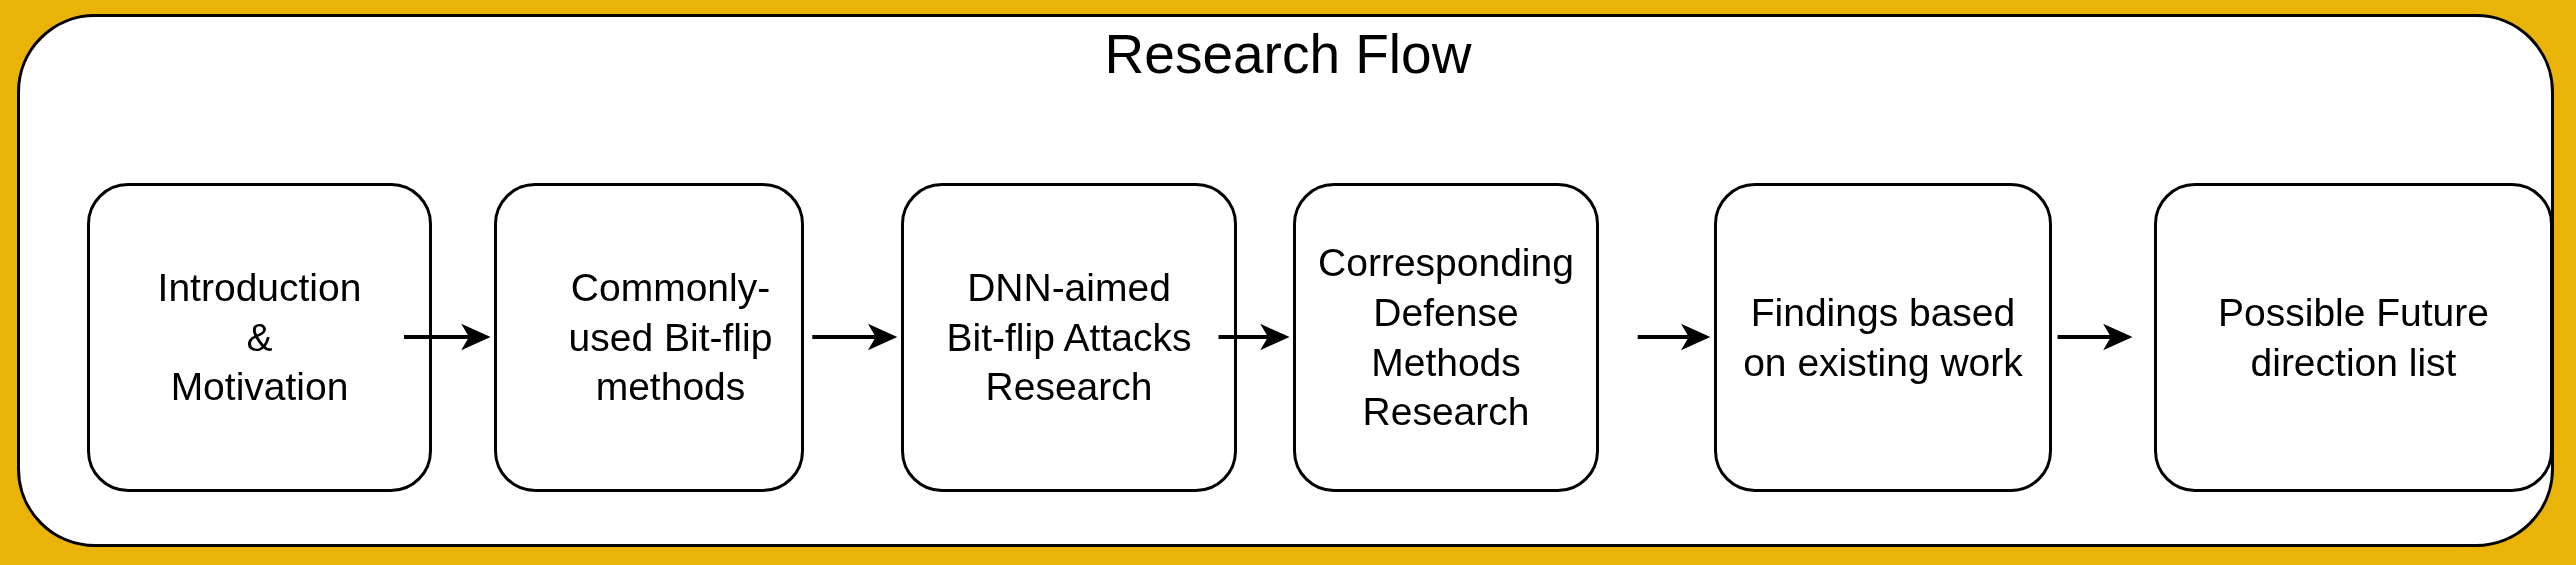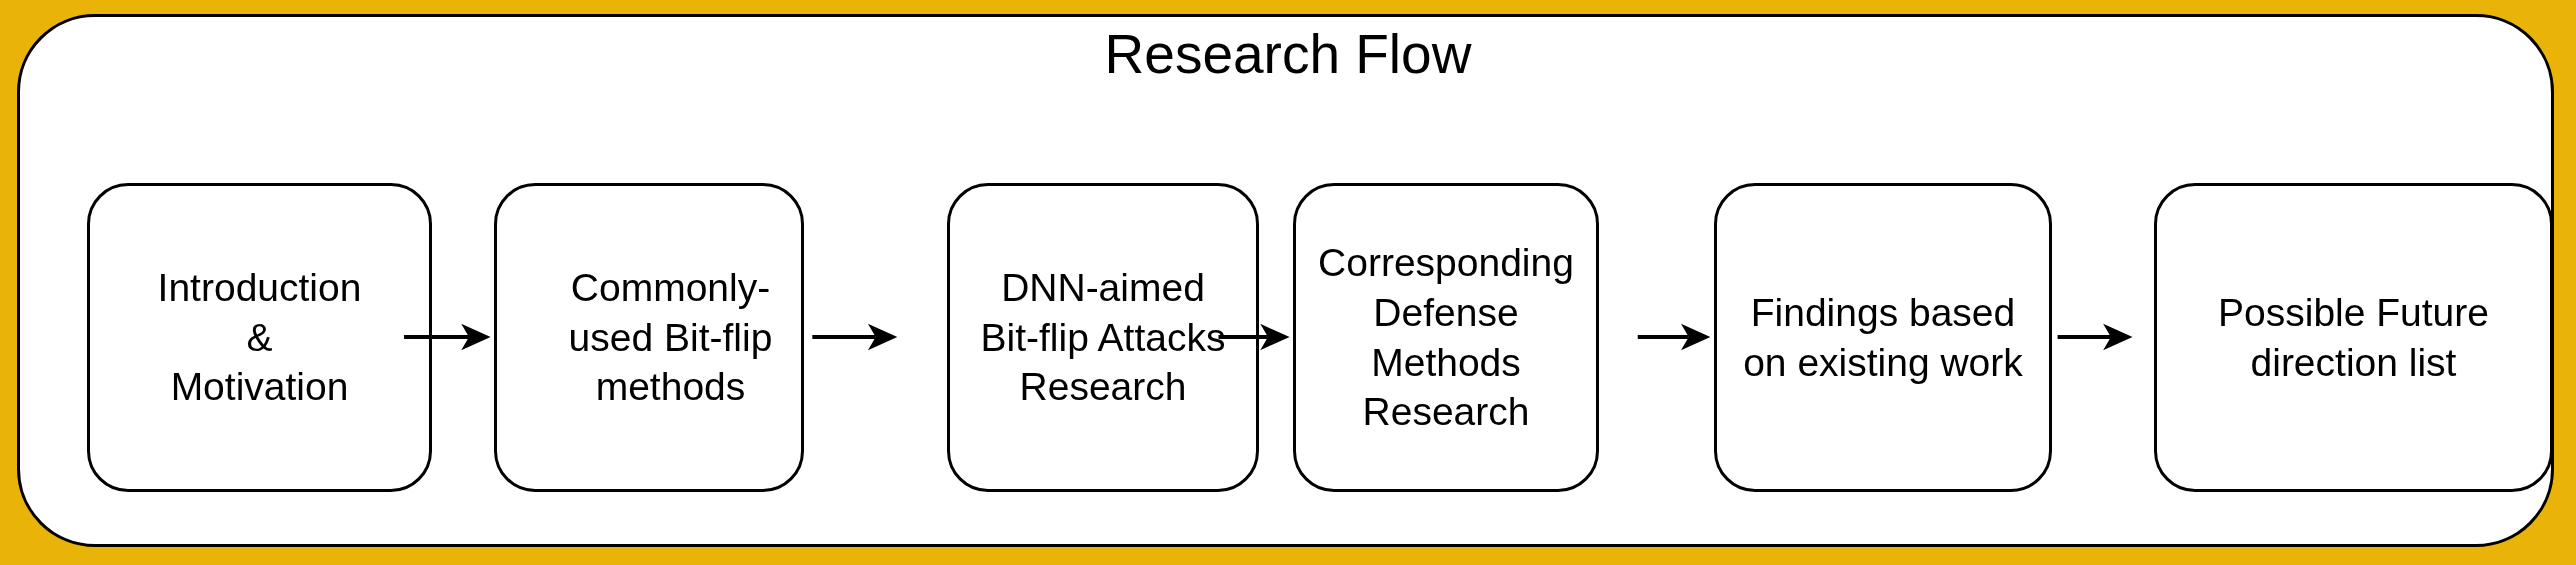--- a/index.html
+++ b/index.html
@@ -47,21 +47,21 @@
     display: flex;
     align-items: center;
     justify-content: center;
     text-align: center;
     font-size: 39px;
     line-height: 1.27;
     white-space: pre-line;
   }
   .box-1 { left: 87px;  width: 345px; }
   .box-2 { left: 494px;  width: 310px; padding-left: 43px; }
-  .box-3 { left: 901px; width: 312px; margin-left: 46px; }
+  .box-3 { left: 901px; width: 336px; }
   .box-4 { left: 1293px; width: 306px; }
   .box-5 { left: 1714px; width: 338px; }
   .box-6 { left: 2136px; width: 399px; margin-left: 18px; }
   .flow-arrow {
     position: absolute;
     top: 320px;
     height: 34px;
   }
   .arrow-1 { left: 396px;  width: 98px; }
   .arrow-2 { left: 804px; width: 97px; }

